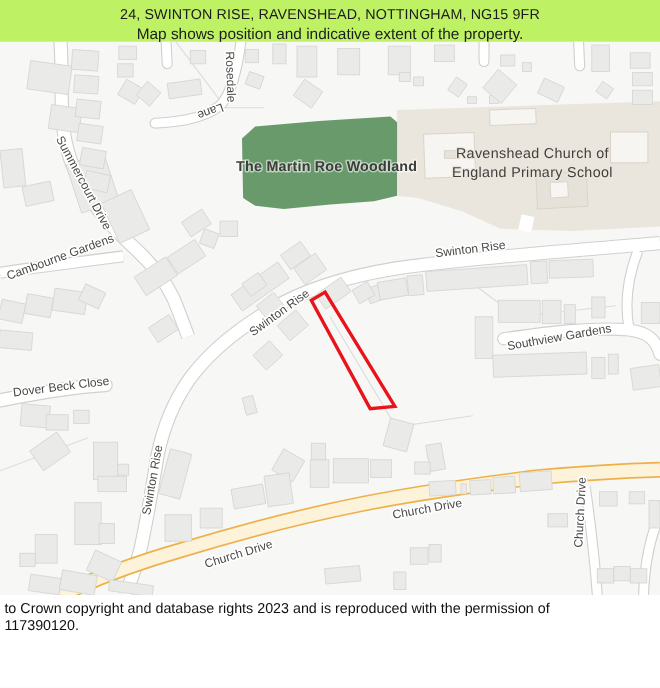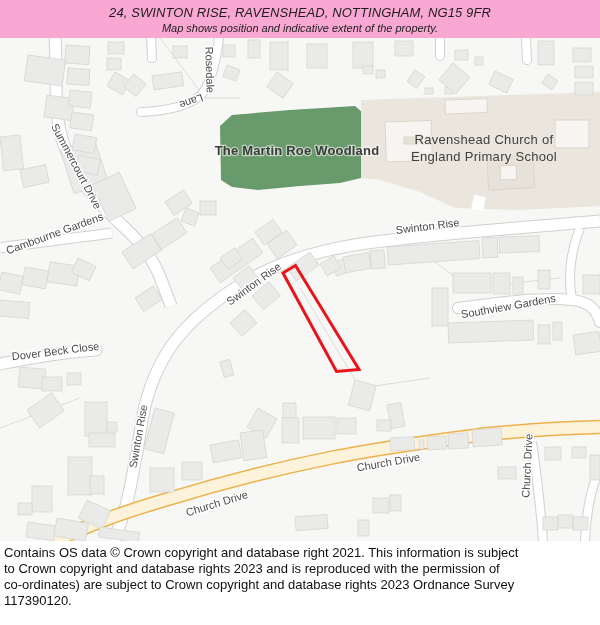--- a/index.html
+++ b/index.html
@@ -1,23 +1,23 @@
 <!DOCTYPE html>
 <html><head>
 <meta charset="utf-8">
 <style>
   html,body{margin:0;padding:0;}
   body{
     width:600px;height:625px;overflow:hidden;background:#ffffff;
     font-family:"Liberation Sans","DejaVu Sans",sans-serif;
     position:relative;
   }
-  .hdr{width:600px;height:38px;text-align:center;background:#f9a8d4;font-style:italic;}
+  .hdr{width:600px;height:38px;text-align:center;background:#bef264;}
   .hdr .t1{font-size:13px;color:#1c1c1c;padding-top:5px;letter-spacing:.1px;}
-  .hdr .t2{font-size:11px;color:#1c1c1c;padding-top:2px;}
+  .hdr .t2{font-size:14px;color:#1c1c1c;padding-top:2px;}
   #map{display:block;}
   .ftr{
     width:592px;padding:4px 4px 0 4px;font-size:13px;line-height:16px;color:#111;
     background:#fff;
   }
   
   .bld{fill:#eaebe9;stroke:#d6d6d4;stroke-width:.8;}
   .schoolbld{fill:#f6f5f2;stroke:#d9d4cb;stroke-width:.9;}
   .schoolbld2{fill:#e7e2d9;stroke:#d9d4cb;stroke-width:.9;}
   .casing{fill:none;stroke:#d0d0ce;stroke-width:13;}
@@ -267,17 +267,15 @@
     <text class="rlbl" transform="translate(73,130) rotate(62)">Summercourt Drive</text>
     <text class="rlbl" transform="translate(206,32) rotate(88)">Rosedale</text>
     <text class="rlbl" transform="translate(190,60) rotate(160)">Lane</text>
     <text class="rlbl" transform="translate(218,469) rotate(-17)">Church Drive</text>
     <text class="rlbl" transform="translate(389,428) rotate(-10)">Church Drive</text>
     <text class="rlbl" transform="translate(531,428) rotate(-87)">Church Drive</text>
   </g>
 </svg>
 
 <div class="ftr">
-  <div>Contains OS data © Crown copyright and database right 2021. This information is subject</div>
   <div>to Crown copyright and database rights 2023 and is reproduced with the permission of</div>
-  <div>co-ordinates) are subject to Crown copyright and database rights 2023 Ordnance Survey</div>
   <div>117390120.</div>
 </div>
 
 </body></html>

